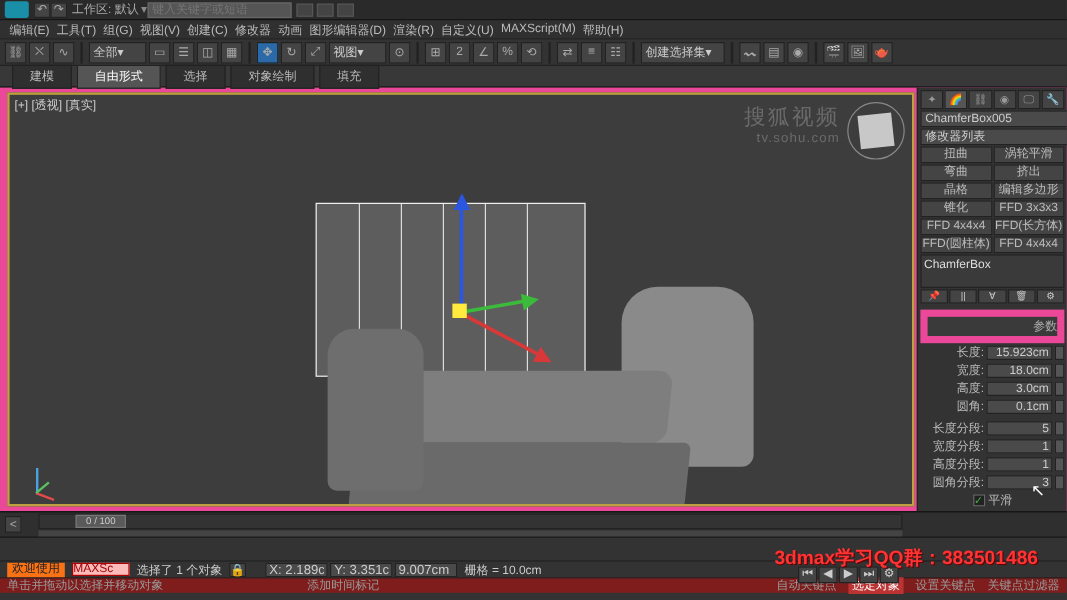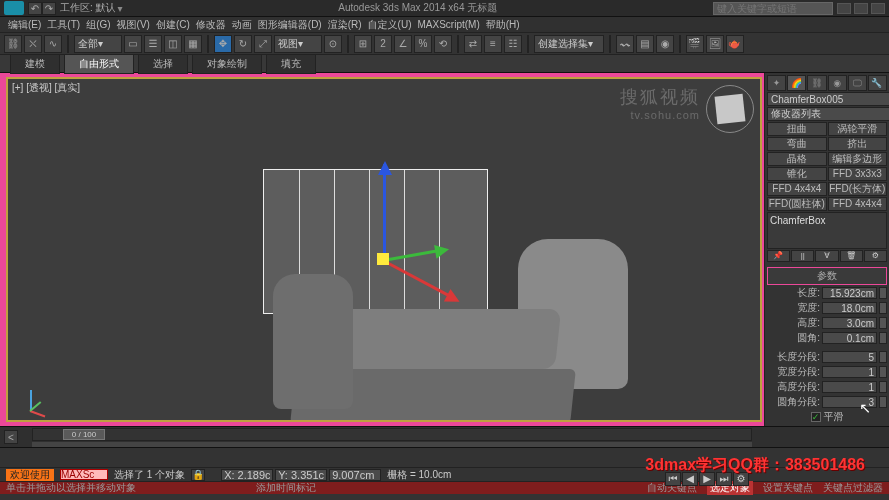--- a/index.html
+++ b/index.html
@@ -54,21 +54,21 @@
 .cp-tabs .pt.active { background:#555; color:#fff; }
 .cp-name { display:flex; }
 .cp-name input { flex:1; height:14px; background:#4a4a4a; border:1px solid #222; color:#ccc; padding:0 3px; }
 .cp-dd { display:flex; }
 .cp-dd input { flex:1; height:14px; background:#4a4a4a; border:1px solid #222; color:#ccc; padding:0 3px;}
 .mod-grid { display:grid; grid-template-columns:1fr 1fr; gap:1px; }
 .mod-grid .btn { height:14px; background:#444; border:1px solid #222; color:#bbb; text-align:center; line-height:12px;}
 .stack-box { height:54px; background:#3a3a3a; border:1px solid #222; padding:2px; color:#ddd; }
 .stack-toolbar { display:flex; gap:1px; }
 .stack-toolbar .sbt { flex:1; height:12px; background:#444; border:1px solid #222; font-size:8px; text-align:center;}
-.rollout-title { background:#3a3a3a; text-align:center; color:#aaa; padding:1px 0; border:1px solid #ec4899;}
+.rollout-title { background:#3a3a3a; text-align:right; color:#aaa; padding:1px 0; border:6px solid #ec4899;}
 .param-row { display:flex; align-items:center; height:14px; gap:2px; }
 .param-row .lbl { flex:1; text-align:right; color:#bbb; }
 .param-row .spinner { width:55px; height:12px; background:#4a4a4a; border:1px solid #222; color:#ccc; text-align:right; padding:0 2px;}
 .param-row .spn-btns { width:8px; height:12px; background:#555; border:1px solid #222;}
 .chk-row { display:flex; align-items:center; justify-content:center; gap:3px; color:#bbb; height:14px;}
 .chk-row .chk { width:10px; height:10px; background:#222; border:1px solid #666; display:inline-flex; align-items:center; justify-content:center; color:#3cba3c; font-size:9px;}
 .timearea { background:#2f2f2f; height:21px; display:flex; align-items:center; padding:0 4px; position:relative; border-top:1px solid #111;}
 .time-slider { position:absolute; left:32px; top:1px; height:13px; width:720px; background:#333; border:1px solid #222;}
 .time-slider .knob { position:absolute; left:30px; top:0; width:42px; height:11px; background:#5a5a5a; border:1px solid #777;}
 .time-track { position:absolute; left:32px; top:15px; height:5px; width:720px; background:#444; }
@@ -88,21 +88,20 @@
 </style>
 </head>
 <body>
 
 <div class="titlebar">
   <div class="logo"></div>
   <span class="tbtn" style="width:14px;height:13px">↶</span>
   <span class="tbtn" style="width:14px;height:13px">↷</span>
   <span class="ctx">工作区: 默认</span>
   <span style="color:#888;margin-left:2px">▾</span>
-  <div class="title">Autodesk 3ds Max 2014 x64   无标题</div>
   <input class="search" placeholder="键入关键字或短语" style="">
   <div class="winbtns">
     <span></span>
     <span></span>
     <span></span>
   </div>
 </div>
 
 <div class="menubar">
   <span>编辑(E)</span>

